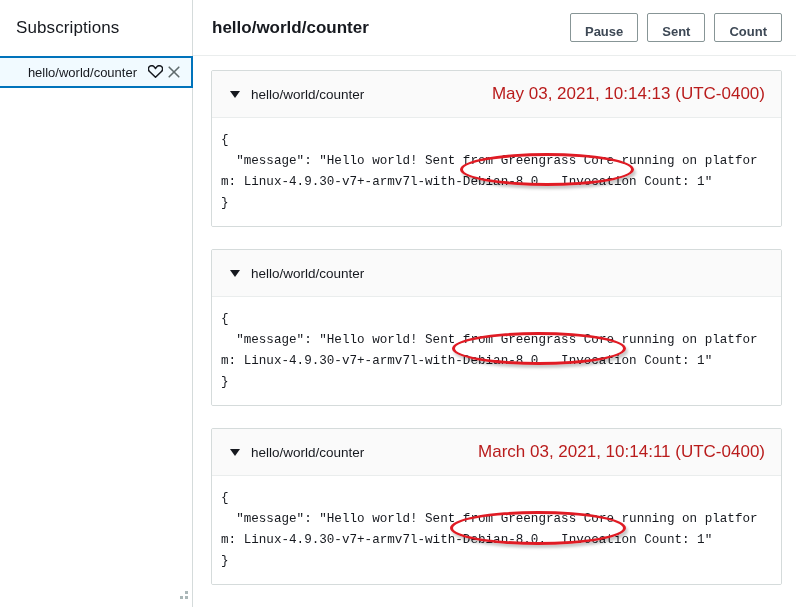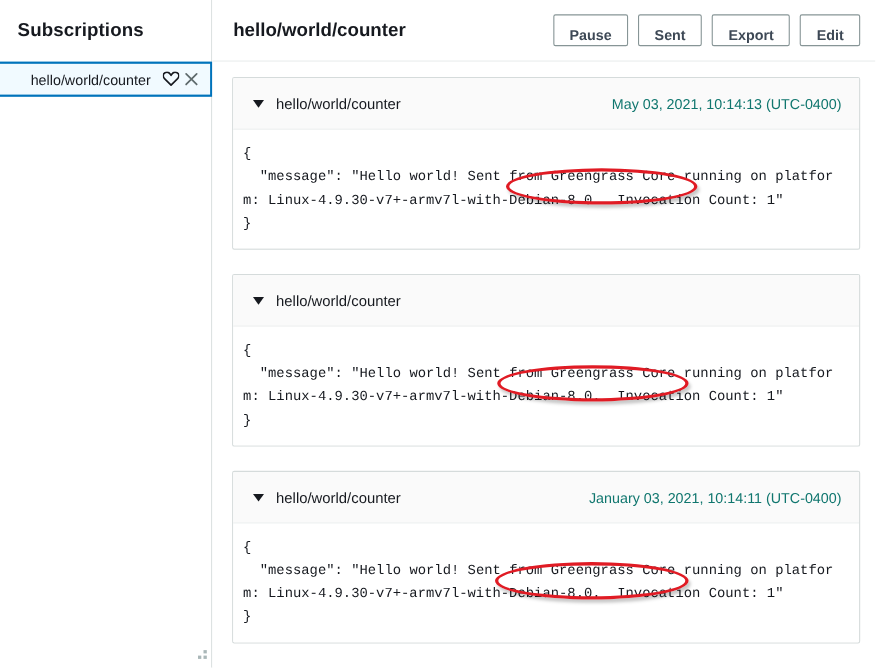--- a/index.html
+++ b/index.html
@@ -34,21 +34,21 @@
   }
   .sidebar-header {
     height: 56px;
     display: flex;
     align-items: center;
     padding-left: 16px;
     box-sizing: border-box;
   }
   .sidebar-title {
     font-size: 17px;
-    font-weight: bold;
+    font-weight: normal;
     color: #16191f;
     letter-spacing: 0.1px;
   }
   .sub-list {
     padding: 0;
     margin: 0;
   }
   .sub-item {
     height: 32px;
     background: #f1faff;
@@ -173,22 +173,22 @@
     margin-right: 11px;
     flex: none;
   }
   .card-topic {
     font-size: 13.5px;
     color: #16191f;
     flex: 1;
     white-space: nowrap;
   }
   .card-time {
-    font-size: 13px;
-    color: #0f766e;
+    font-size: 17px;
+    color: #b91c1c;
     white-space: nowrap;
   }
   .card-body {
     position: relative;
     padding: 12px 10px 12px 9px;
     background: #ffffff;
   }
   .json {
     font-family: "Liberation Mono", monospace;
     font-size: 12.6px;
@@ -241,22 +241,21 @@
     </div>
   </div>
 
   <div class="main">
 
     <div class="main-header">
       <span class="main-title">hello/world/counter</span>
       <div class="toolbar">
         <button class="btn">Pause</button>
         <button class="btn">Sent</button>
-        <button class="btn">Export</button>
-        <button class="btn">Edit</button>
+        <button class="btn">Count</button>
       </div>
     </div>
 
     <div class="messages">
 
       <div class="card">
         <div class="card-header">
           <span class="caret"></span>
           <span class="card-topic">hello/world/counter</span>
           <span class="card-time">May 03, 2021, 10:14:13 (UTC-0400)</span>
@@ -279,21 +278,21 @@
   "message": "Hello world! Sent from Greengrass Core running on platform: Linux-4.9.30-v7+-armv7l-with-Debian-8.0.  Invocation Count: 1"
 }</pre>
           <div class="annot-ellipse" style="left:240px; top:35px; width:168px; height:27px;"></div>
         </div>
       </div>
 
       <div class="card">
         <div class="card-header">
           <span class="caret"></span>
           <span class="card-topic">hello/world/counter</span>
-          <span class="card-time">January 03, 2021, 10:14:11 (UTC-0400)</span>
+          <span class="card-time">March 03, 2021, 10:14:11 (UTC-0400)</span>
         </div>
         <div class="card-body">
           <pre class="json">{
   "message": "Hello world! Sent from Greengrass Core running on platform: Linux-4.9.30-v7+-armv7l-with-Debian-8.0.  Invocation Count: 1"
 }</pre>
           <div class="annot-ellipse" style="left:238px; top:35px; width:170px; height:28px;"></div>
         </div>
       </div>
 
     </div>

